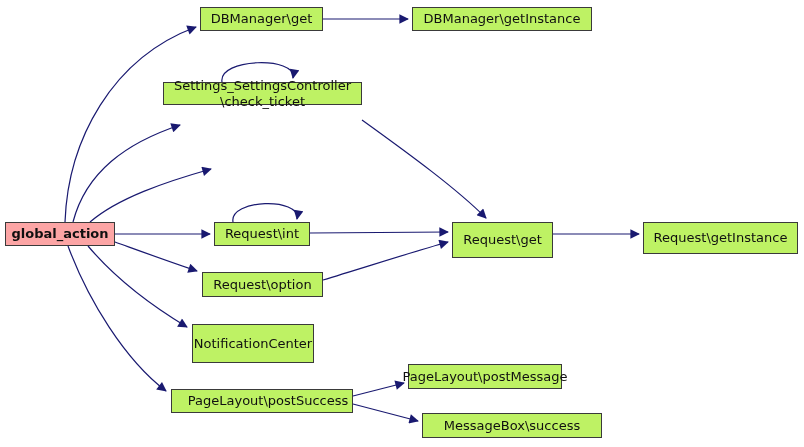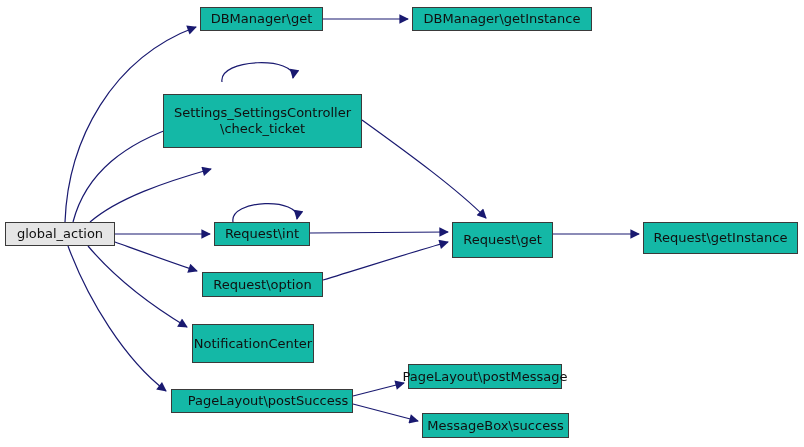--- a/index.html
+++ b/index.html
@@ -23,35 +23,36 @@
     height: 447px;
   }
   .edge {
     fill: none;
     stroke: #191970;
     stroke-width: 1.2;
   }
   .node {
     position: absolute;
     box-sizing: border-box;
-    background: #14b8a6;
+    background: #bef264;
     border: 1px solid #3a3a3a;
     color: #101010;
     font-size: 13px;
     line-height: 16px;
     display: flex;
     flex-direction: column;
     align-items: center;
     justify-content: center;
     white-space: nowrap;
     cursor: pointer;
   }
   .node.root {
-    background: #e5e5e5;
+    background: #fca5a5;
     cursor: default;
+    font-weight: bold;
   }
   .node span { display: block; }
 </style>
 </head>
 <body>
 
 <div class="canvas">
 
   <svg class="edge-layer" viewBox="0 0 804 447">
     <defs>
@@ -82,21 +83,21 @@
   </div>
 
   <div class="node" style="left:200px; top:7px; width:123px; height:24px;">
     <span>DBManager\get</span>
   </div>
 
   <div class="node" style="left:412px; top:7px; width:180px; height:24px;">
     <span>DBManager\getInstance</span>
   </div>
 
-  <div class="node" style="left:163px; top:82px; width:199px; height:54px;margin-top:12px;">
+  <div class="node" style="left:163px; top:82px; width:199px; height:23px;">
     <span>Settings_SettingsController</span>
     <span>\check_ticket</span>
   </div>
 
 
   <div class="node" style="left:214px; top:222px; width:96px; height:24px;">
     <span>Request\int</span>
   </div>
 
   <div class="node" style="left:452px; top:222px; width:101px; height:36px;">
@@ -116,17 +117,17 @@
   </div>
 
   <div class="node" style="left:171px; top:389px; width:182px; height:24px;padding-left:12px;">
     <span>PageLayout\postSuccess</span>
   </div>
 
   <div class="node" style="left:408px; top:364px; width:154px; height:25px;">
     <span>PageLayout\postMessage</span>
   </div>
 
-  <div class="node" style="left:422px; top:413px; width:147px; height:25px;">
+  <div class="node" style="left:422px; top:413px; width:180px; height:25px;">
     <span>MessageBox\success</span>
   </div>
 
 </div>
 
 </body></html>

